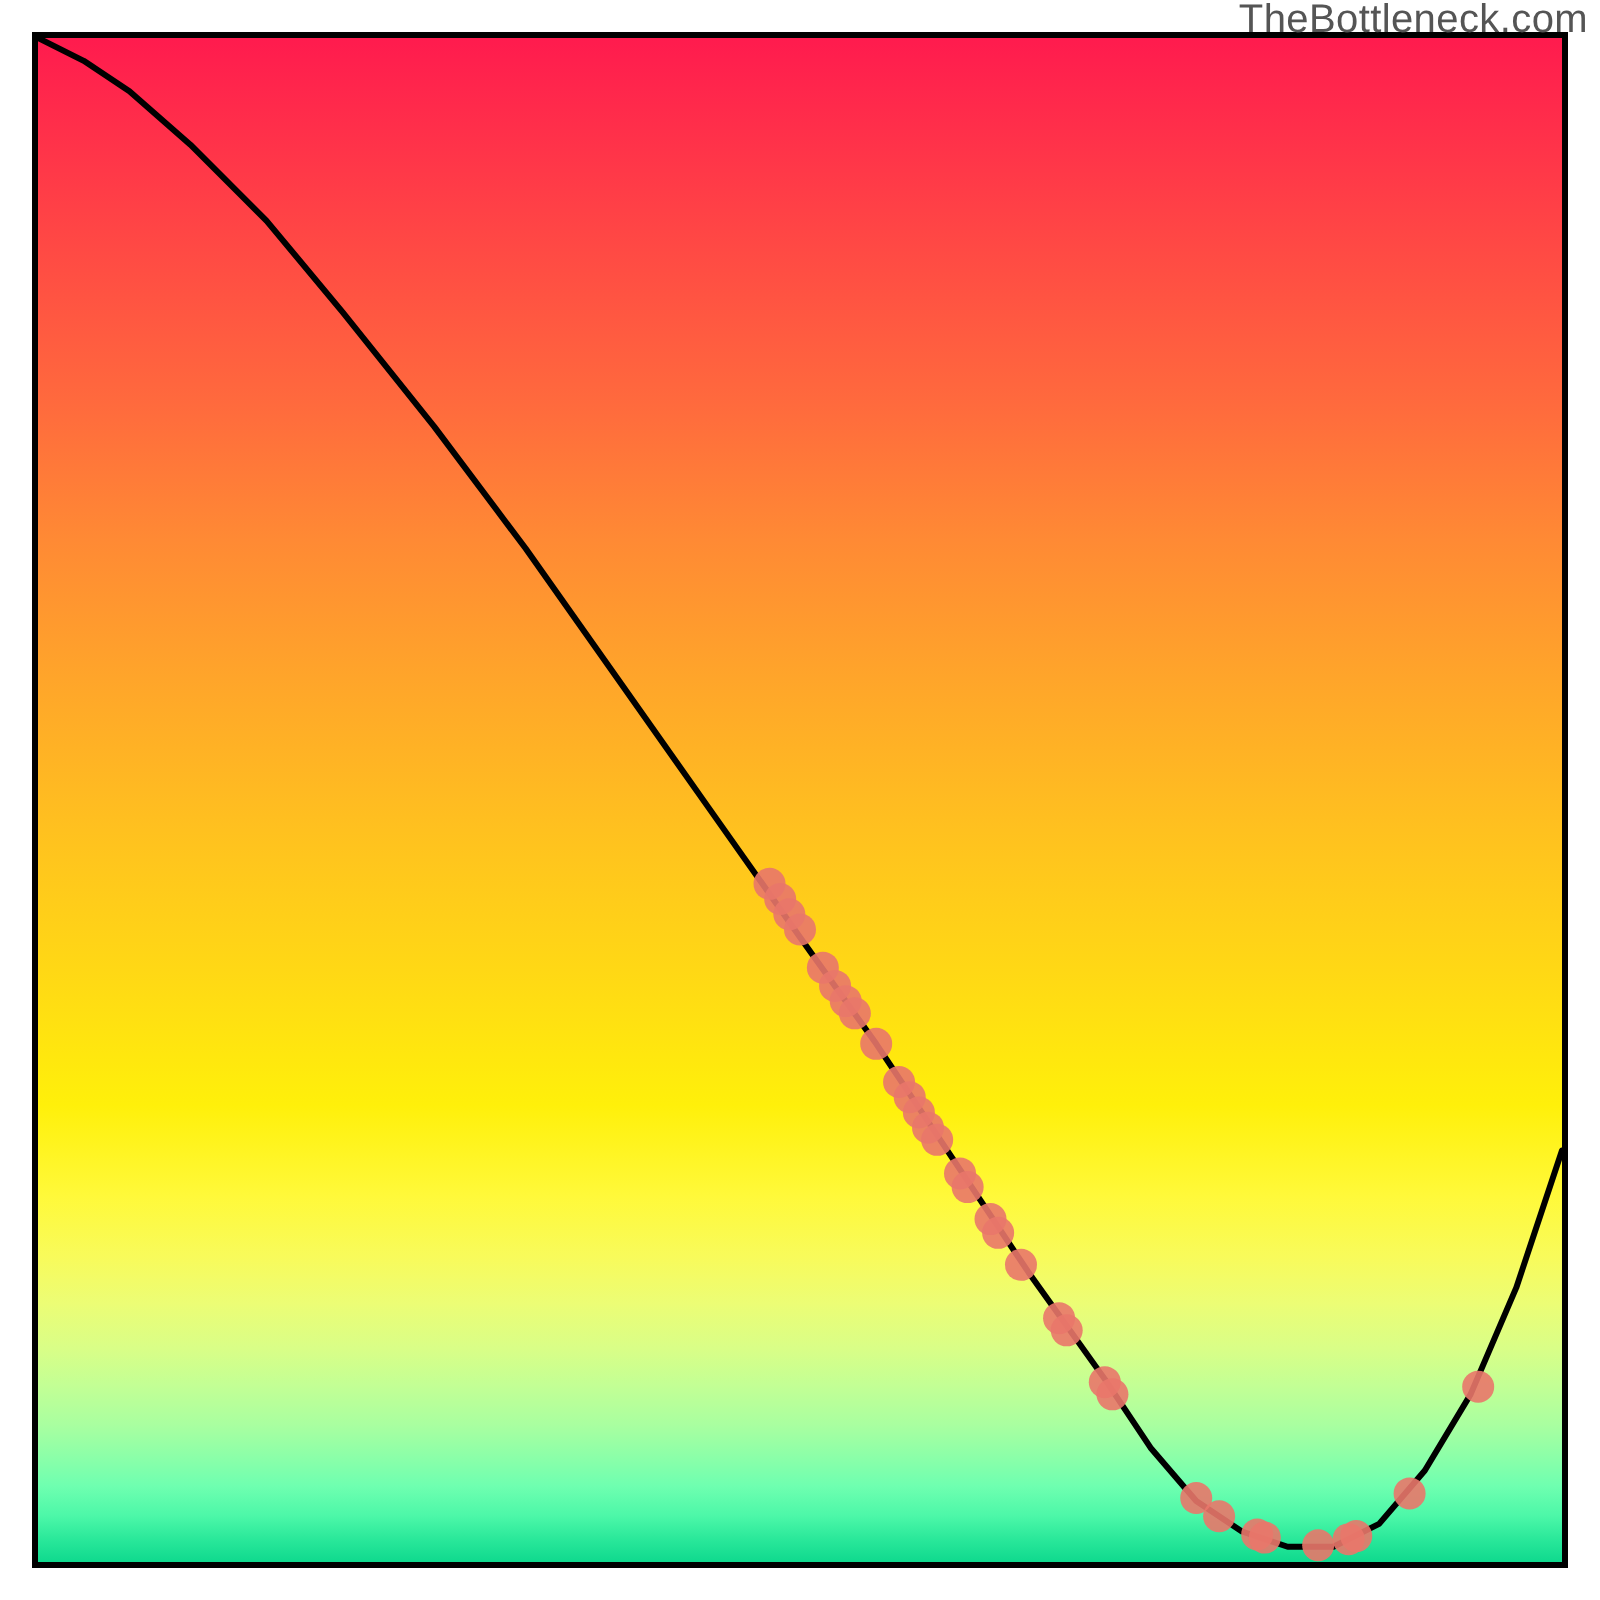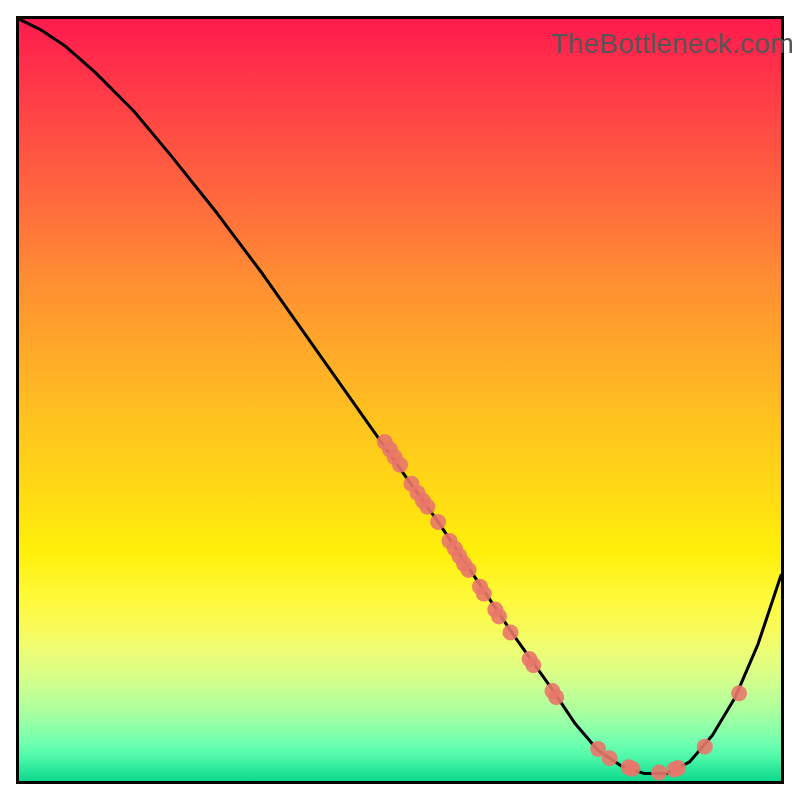--- a/index.html
+++ b/index.html
@@ -47,25 +47,24 @@
       #2ae89a 98.5%,
       #0fd98e 100%
     );
     overflow: hidden;
   }
   .watermark {
     position: absolute;
     top: -1px;
     right: 6px;
     color: #555;
-    font-size: 28px;
+    font-size: 20px;
     font-weight: 500;
     letter-spacing: 0.2px;
     user-select: none;
-    margin-top: 29px;
   }
   svg.curve-layer, svg.points-layer {
     position: absolute;
     left: 0;
     top: 0;
     width: 100%;
     height: 100%;
     overflow: visible;
   }
   .outer-bg {

